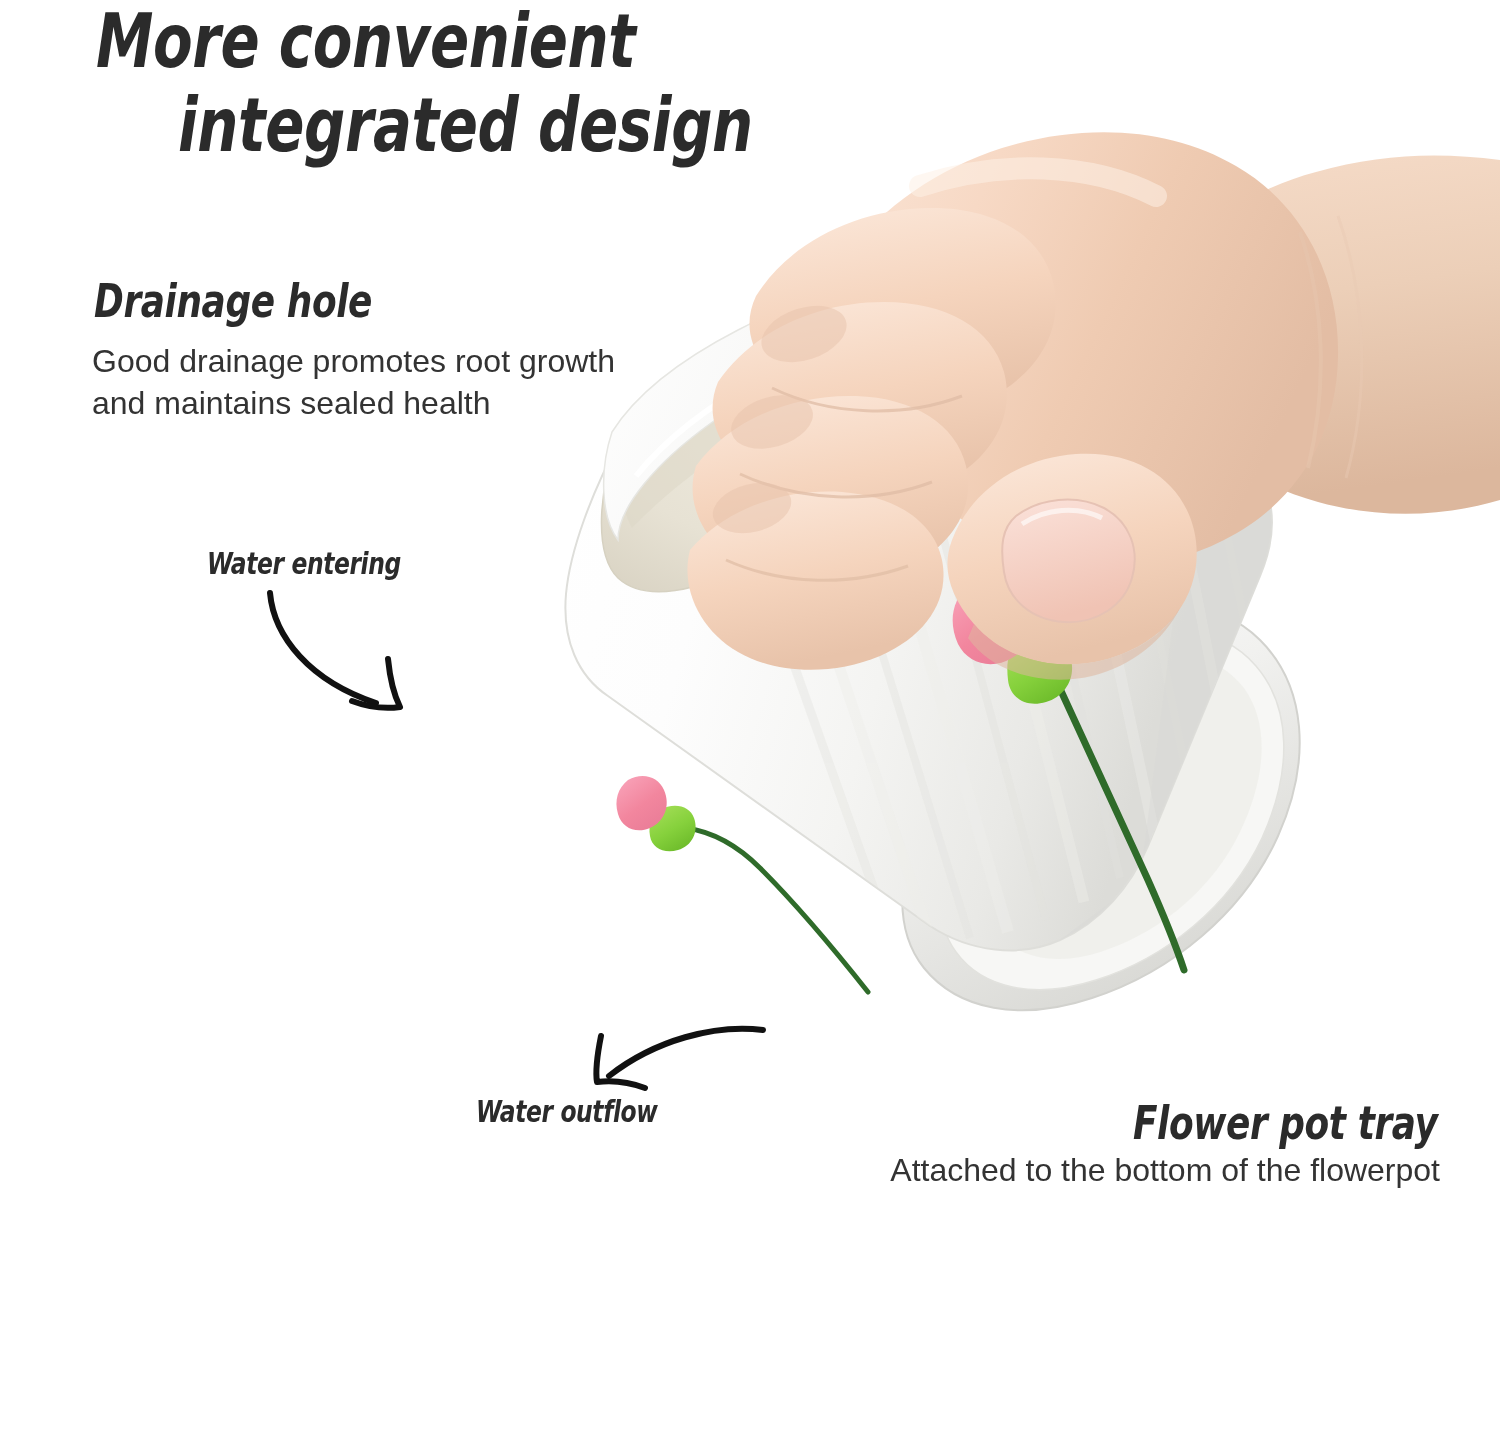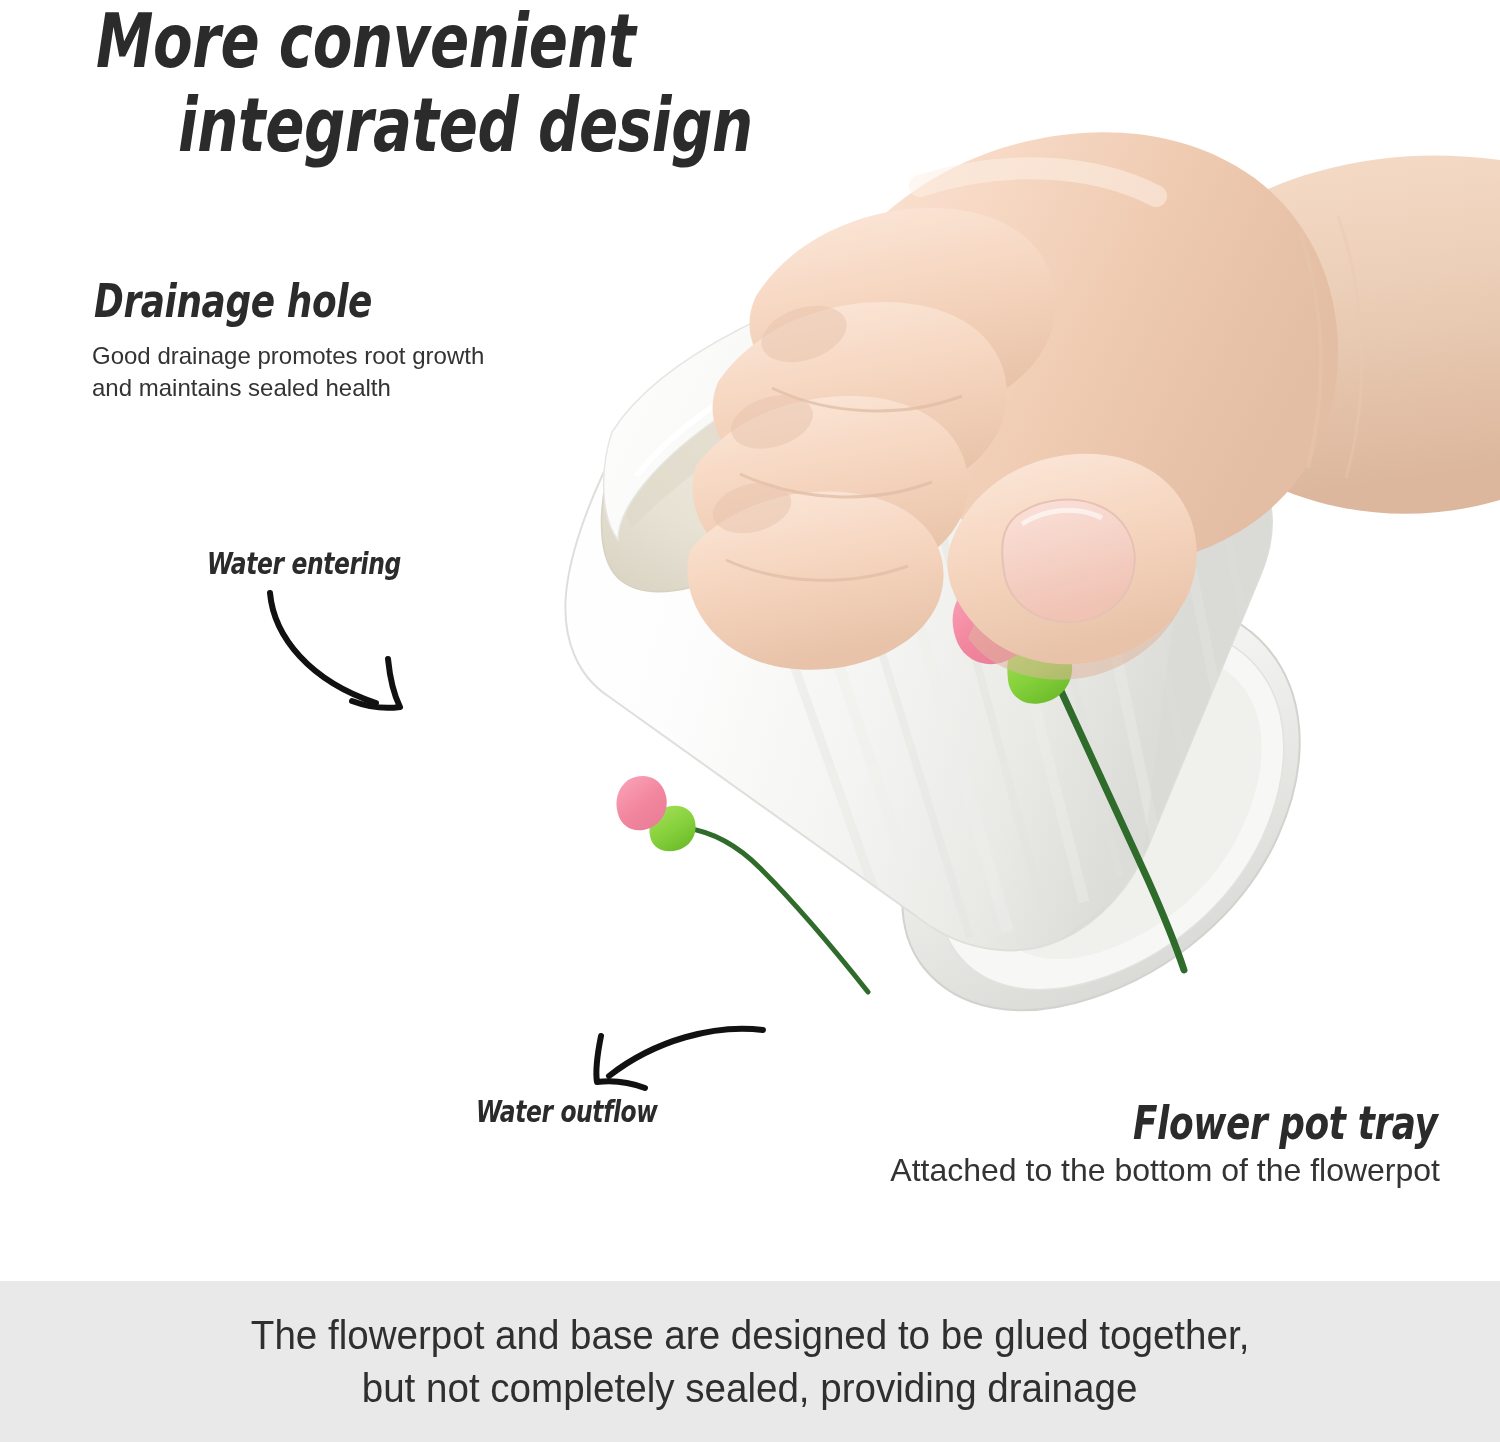--- a/index.html
+++ b/index.html
@@ -54,21 +54,21 @@
   #drainage-head {
     position: absolute;
     left: 94px;
     top: 274px;
     font-size: 46px;
   }
   #drainage-body {
     position: absolute;
     left: 92px;
     top: 340px;
-    font-size: 24px;
+    font-size: 32px;
     line-height: 1.32;
   }
   #drainage-body span { display: block; }
 
   
   #tray-head {
     position: absolute;
     right: 62px;
     top: 1096px;
     font-size: 46px;
@@ -363,18 +363,14 @@
 
   <div id="water-outflow-label" class="hand-head">Water outflow</div>
   <svg id="arrow-out" class="arrow-svg" width="200" height="90" viewBox="0 0 200 90">
     <path d="M 188,12 C 140,6 80,22 34,58" stroke="#111111" stroke-width="6" fill="none" stroke-linecap="round"></path>
     <path d="M 26,18 C 22,38 20,52 22,64 C 38,62 54,64 70,70" stroke="#111111" stroke-width="6" fill="none" stroke-linecap="round" stroke-linejoin="round"></path>
   </svg>
 
   <div id="tray-head" class="hand-head right-origin">Flower pot tray</div>
   <div id="tray-body" class="body-text">Attached to the bottom of the flowerpot</div>
 
-  <div id="caption-bar">
-    <div class="cap-line">The flowerpot and base are designed to be glued together,</div>
-    <div class="cap-line">but not completely sealed, providing drainage</div>
-  </div>
 
 </div>
 
 </body></html>

